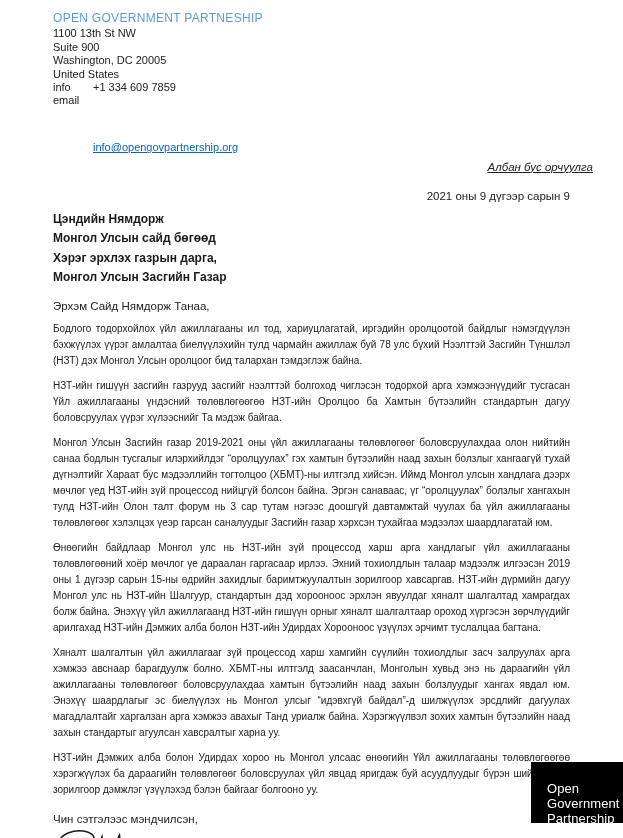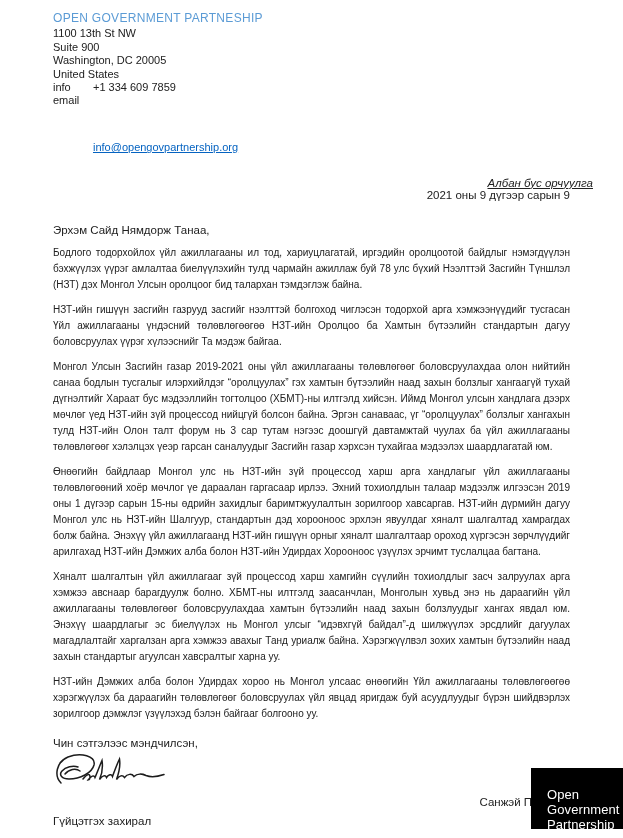--- a/index.html
+++ b/index.html
@@ -12,42 +12,42 @@
   .page { position:absolute; left:53px; top:12px; width:517px; }
 
   
   .letterhead { font-size:11px; line-height:13.4px; }
   .org-name { color:#5b9bd5; font-size:12px; letter-spacing:0.3px; margin-bottom:2px; }
   .contact-row { display:flex; }
   .contact-label { width:40px; }
   .email-link { color:#0563c1; text-decoration:underline; cursor:pointer;margin-top:47px; }
 
   
-  .translation-note { text-align:right; font-style:italic; font-size:11.5px; margin-top:22px; margin-right:-26px; }
+  .translation-note { text-align:right; font-style:italic; font-size:11.5px; margin-top:6px; margin-right:-26px; }
   .translation-note span { text-decoration:underline; padding:0 3px; }
-  .date-line { text-align:right; font-size:11.5px; margin-top:0; }
+  .date-line { text-align:right; font-size:11.5px; margin-top:17px; }
 
   
   .recipient { margin-top:8px; font-weight:bold; font-size:12px; line-height:19.5px; color:#1a1a1a; }
 
-  .salutation { margin-top:23px; font-size:11.5px; }
+  .salutation { margin-top:12px; font-size:11.5px; }
 
   
   p.body-para { margin:9px 0 0 0; text-align:justify; font-size:10px; line-height:16px; }
 
   .valediction { margin-top:15px; font-size:11.5px; }
 
   .signature-wrap { margin-top:3px; height:45px; }
   .signature-wrap svg { display:block; }
   .signer-name { font-size:11.5px; margin-top:-1px;text-align:right; }
   .signer-title { font-size:11.5px; margin-top:7px; }
 
   
   .footer-logo {
-    position:absolute; right:0; bottom:9px; width:92px; height:61px;
+    position:absolute; right:0; bottom:15px; width:92px; height:61px;
     background:#000000; color:#ffffff; box-sizing:border-box;
     padding:19px 0 0 16px; overflow:hidden;
     font-size:13px; line-height:15px; letter-spacing:0.1px;
   }
 </style>
 </head>
 <body>
 
 <div class="page">
 
@@ -66,20 +66,26 @@
       <a class="email-link">info@opengovpartnership.org</a>
     </div>
   </div>
 
   <div class="translation-note">
     <span>Албан бус орчуулга</span>
   </div>
 
   <div class="date-line">2021 оны 9 дүгээр сарын 9</div>
 
+  <div class="recipient">
+    <div>Цэндийн Нямдорж</div>
+    <div>Монгол Улсын сайд бөгөөд</div>
+    <div>Хэрэг эрхлэх газрын дарга,</div>
+    <div>Монгол Улсын Засгийн Газар</div>
+  </div>
 
   <div class="salutation">Эрхэм Сайд Нямдорж Танаа,</div>
 
   <p class="body-para">Бодлого тодорхойлох үйл ажиллагааны ил тод, хариуцлагатай, иргэдийн оролцоотой байдлыг нэмэгдүүлэн бэхжүүлэх үүрэг амлалтаа биелүүлэхийн тулд чармайн ажиллаж буй 78  улс бүхий Нээлттэй Засгийн Түншлэл (НЗТ) дэх Монгол Улсын оролцоог бид талархан тэмдэглэж байна.</p>
   <p class="body-para">НЗТ-ийн гишүүн засгийн газрууд засгийг нээлттэй болгоход чиглэсэн тодорхой арга хэмжээнүүдийг тусгасан Үйл ажиллагааны үндэсний төлөвлөгөөгөө НЗТ-ийн Оролцоо ба Хамтын бүтээлийн стандартын дагуу боловсруулах үүрэг хүлээснийг Та мэдэж байгаа.</p>
   <p class="body-para">Монгол Улсын Засгийн газар 2019-2021 оны үйл ажиллагааны төлөвлөгөөг боловсруулахдаа олон нийтийн санаа бодлын тусгалыг илэрхийлдэг “оролцуулах” гэх хамтын бүтээлийн наад захын болзлыг хангаагүй тухай дүгнэлтийг Хараат бус мэдээллийн тогтолцоо (ХБМТ)-ны илтгэлд хийсэн. Иймд Монгол улсын хандлага дээрх мөчлөг үед НЗТ-ийн зүй процессод нийцгүй болсон байна. Эргэн санаваас, үг “оролцуулах” болзлыг хангахын тулд НЗТ-ийн Олон талт форум нь 3 сар тутам нэгээс доошгүй давтамжтай чуулах ба үйл ажиллагааны төлөвлөгөөг хэлэлцэх үеэр гарсан саналуудыг Засгийн газар хэрхсэн тухайгаа мэдээлэх шаардлагатай юм.</p>
   <p class="body-para">Өнөөгийн байдлаар Монгол улс нь НЗТ-ийн зүй процессод харш арга хандлагыг үйл ажиллагааны төлөвлөгөөний хоёр мөчлог үе дараалан гаргасаар ирлээ. Эхний тохиолдлын талаар мэдээлж илгээсэн 2019 оны 1 дүгээр сарын 15-ны өдрийн захидлыг баримтжуулалтын зорилгоор хавсаргав. НЗТ-ийн дүрмийн дагуу Монгол улс нь НЗТ-ийн Шалгуур, стандартын дэд хорооноос эрхлэн явуулдаг хяналт шалгалтад хамрагдах болж байна. Энэхүү үйл ажиллагаанд НЗТ-ийн гишүүн орныг хяналт шалгалтаар ороход хүргэсэн зөрчлүүдийг арилгахад НЗТ-ийн Дэмжих алба болон НЗТ-ийн Удирдах Хорооноос үзүүлэх эрчимт туслалцаа багтана.</p>
   <p class="body-para">Хяналт шалгалтын үйл ажиллагааг зүй процессод харш хамгийн сүүлийн тохиолдлыг засч залруулах арга хэмжээ авснаар барагдуулж болно. ХБМТ-ны илтгэлд заасанчлан, Монголын хувьд энэ нь дараагийн үйл ажиллагааны төлөвлөгөөг боловсруулахдаа хамтын бүтээлийн наад захын болзлуудыг хангах явдал юм. Энэхүү шаардлагыг эс биелүүлэх нь Монгол улсыг “идэвхгүй байдал”-д шилжүүлэх эрсдлийг дагуулах магадлалтайг харгалзан арга хэмжээ авахыг Танд уриалж байна. Хэрэгжүүлвэл зохих хамтын бүтээлийн наад захын стандартыг агуулсан хавсралтыг харна уу.</p>
   <p class="body-para">НЗТ-ийн Дэмжих алба болон Удирдах хороо нь Монгол улсаас өнөөгийн Үйл ажиллагааны төлөвлөгөөгөө хэрэгжүүлэх ба дараагийн төлөвлөгөөг боловсруулах үйл явцад яригдаж буй асуудлуудыг бүрэн шийдвэрлэх зорилгоор дэмжлэг үзүүлэхэд бэлэн байгааг болгооно уу.</p>
 

